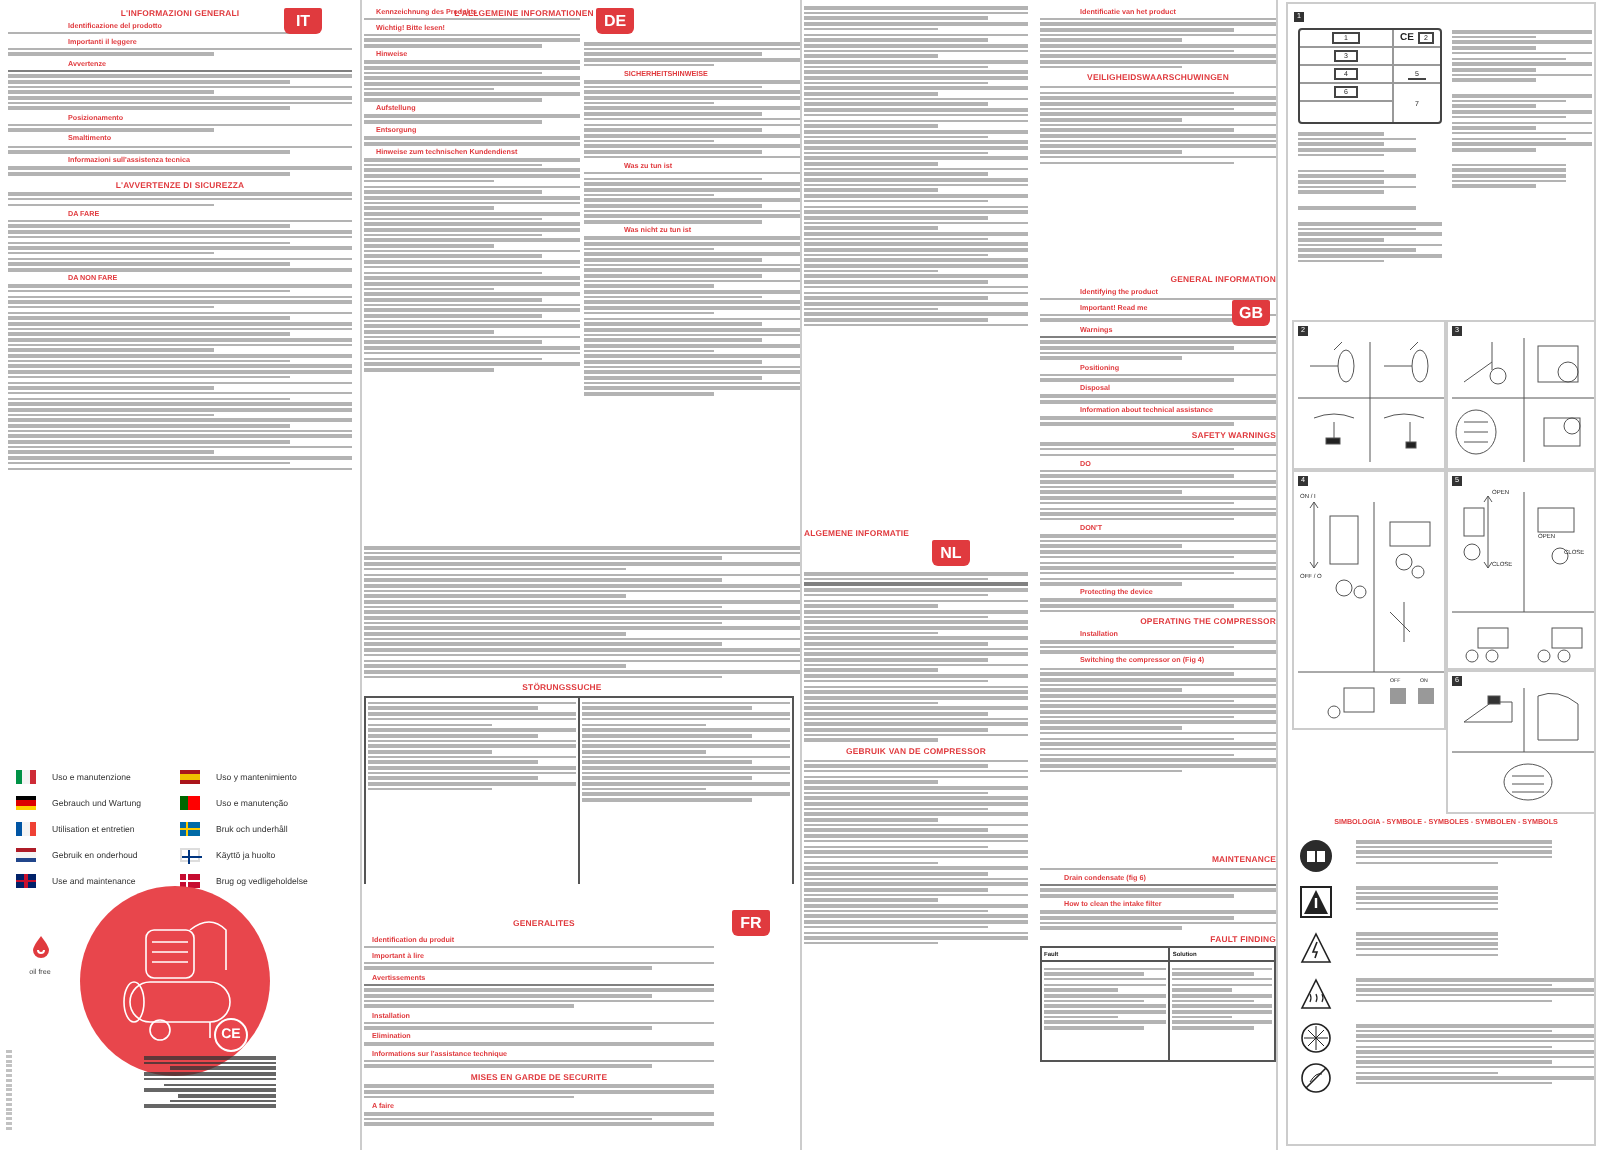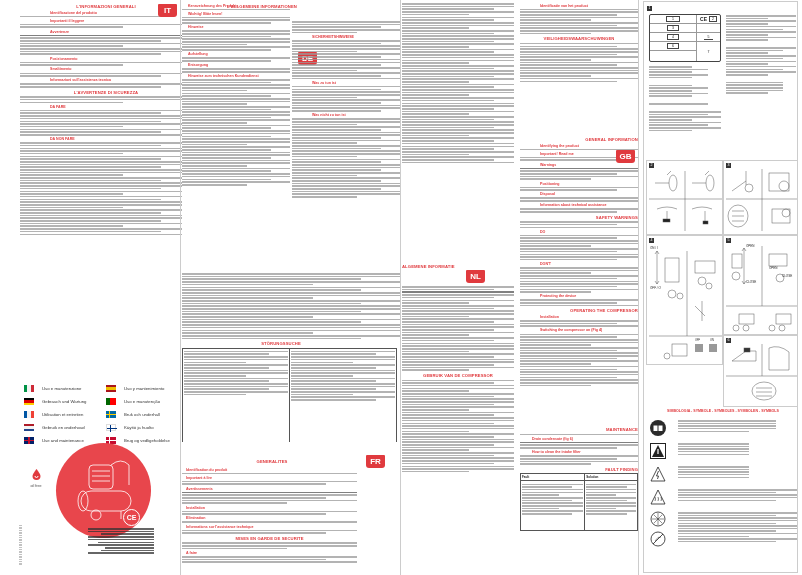--- a/index.html
+++ b/index.html
@@ -29,21 +29,21 @@
   .sym-row { display: flex; align-items: flex-start; margin-bottom: 6px; }
   .sym-icon { width: 17px; height: 17px; margin-right: 12px; flex: none; display: flex; align-items: center; justify-content: center; }
   .sym-text { flex: 1; }
   .sym-text .line { height: 1.3px; margin: 1.3px 0; }
   table.fault { width: 100%; border-collapse: collapse; font-size: 3px; }
   table.fault td { border: 0.5px solid #555; vertical-align: top; padding: 1px; }
 </style>
 </head>
 <body>
 
-<div class="page" style="left:16px;width:180px;height:575px;">
+<div class="page" style="left:0;width:180px;height:575px;">
   <div class="col" style="left:4px;top:2px;width:172px;height:365px;">
     <div class="sec-title">L'INFORMAZIONI GENERALI</div>
     <div class="sub-title">Identificazione del prodotto</div>
     <div class="line mid"></div>
     <div class="sub-title">Importanti il leggere</div>
     <div class="line"></div>
       <div class="line short"></div>
     <div class="sub-title">Avvertenze</div>
     <div class="line bold"></div>
       <div class="line"></div>
@@ -291,21 +291,21 @@
       <div class="line short"></div>
       <div class="line"></div>
       <div class="line mid"></div>
     <div class="line"></div>
       <div class="line"></div>
       <div class="line mid"></div>
       <div class="line"></div>
       <div class="line short"></div>
   </div>
   <div class="sec-title" style="position:absolute;left:30px;top:2px;width:100px;">L'ALLGEMEINE INFORMATIONEN</div>
-  <div class="badge" style="left:116px;top:4px;margin-top:48px;">DE</div>
+  <div class="badge" style="left:116px;top:4px;">DE</div>
   <div class="col" style="left:110px;top:20px;width:108px;height:250px;">
     <div class="line"></div>
       <div class="line"></div>
       <div class="line mid"></div>
       <div class="line"></div>
       <div class="line short"></div>
     <div class="sub-title" style="margin-left:20px">SICHERHEITSHINWEISE</div>
     <div class="line"></div>
       <div class="line mid"></div>
       <div class="line"></div>

